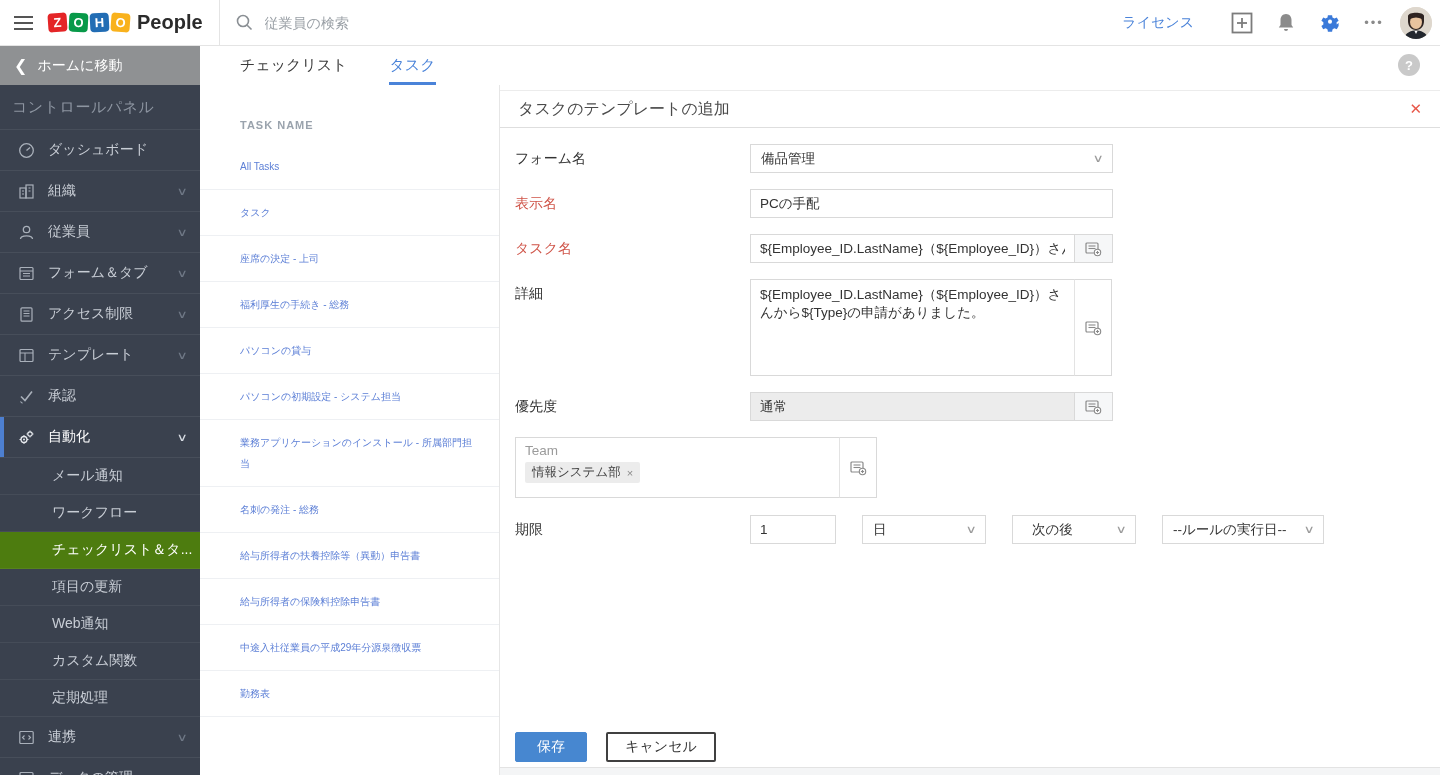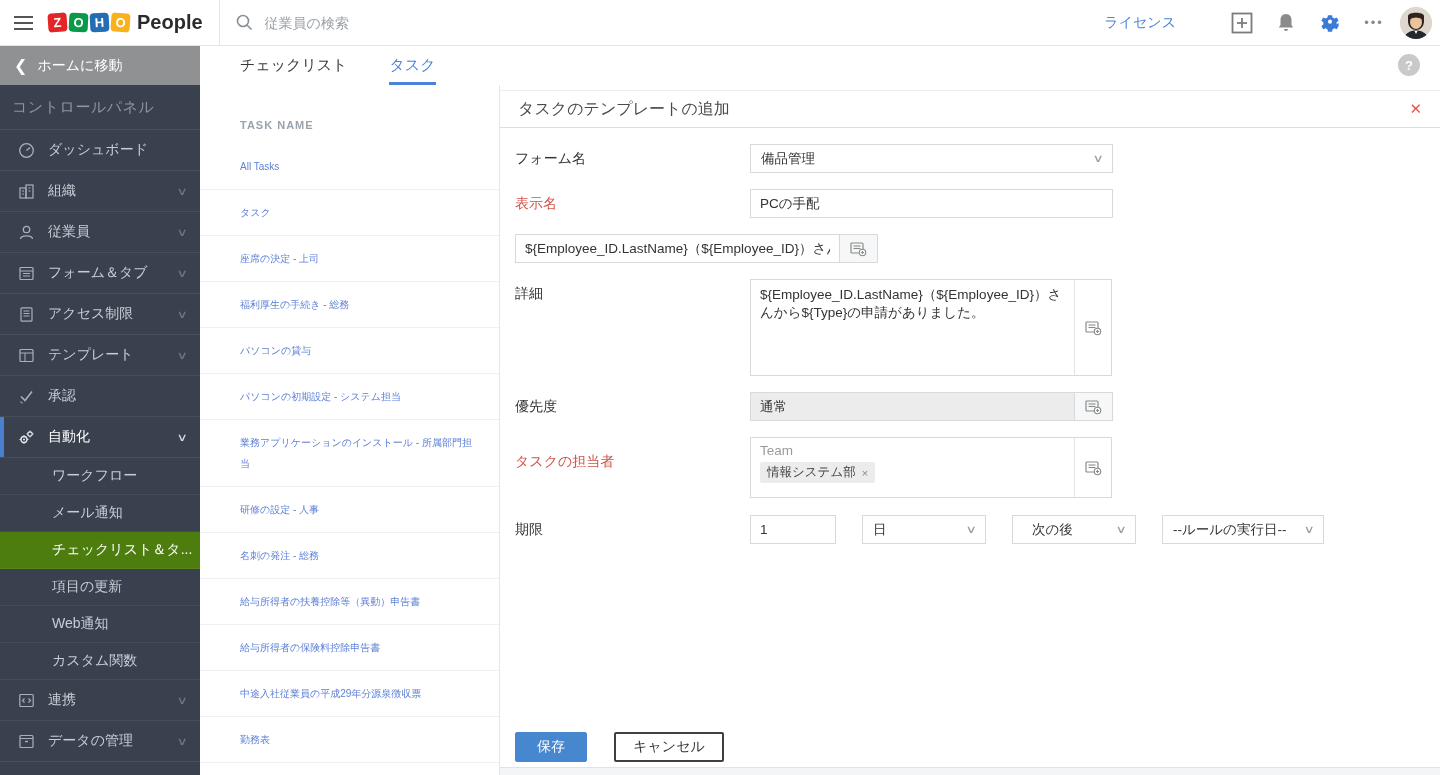--- a/index.html
+++ b/index.html
@@ -16,21 +16,21 @@
   .tile.o1 { background:#089949; transform:rotate(3deg); }
   .tile.h { background:#226db4; transform:rotate(-3deg); }
   .tile.o2 { background:#f9b21d; transform:rotate(4deg); }
   .brand-text { font-size:20px; font-weight:bold; color:#2b2b2b; margin-left:5px; }
   .topbar .vdiv { width:1px; height:46px; background:#e4e4e4; margin-left:16px; }
   .search-wrap { display:flex; align-items:center; gap:12px; padding-left:16px; flex:1; }
   .search-wrap svg { flex:none; }
   .search-input { border:none; outline:none; font-size:14px; width:420px; color:#333; }
   .search-input::placeholder { color:#9aa0a6; }
   .top-right { display:flex; align-items:center; gap:0; margin-right:8px; }
-  .license { color:#4a83d9; font-size:14px; margin-right:44px; cursor:pointer; }
+  .license { color:#4a83d9; font-size:14px; margin-right:26px; cursor:pointer; }
   .top-ic { width:44px; height:46px; display:flex; align-items:center; justify-content:center; cursor:pointer; }
   .dots { color:#8a8a8a; font-size:13px; letter-spacing:2px; }
   .avatar { width:32px; height:32px; border-radius:50%; overflow:hidden; background:#e8e2da; margin-left:4px; cursor:pointer; }
 
   
   .row2 { display:flex; height:39px; }
   .back-bar { width:200px; background:#8f9193; color:#fff; display:flex; align-items:center; padding-left:14px; font-size:14px; cursor:pointer; }
   .back-bar .chev { font-size:16px; font-weight:bold; margin-right:10px; }
   .tabs-row { flex:1; display:flex; align-items:stretch; padding-left:40px; position:relative; background:#fff; }
   .tab { display:flex; align-items:center; font-size:15px; color:#3a3a3a; margin-right:42px; cursor:pointer; border-bottom:3px solid transparent; padding-top:2px; }
@@ -78,21 +78,21 @@
   .textarea-box { width:325px; height:97px; border:1px solid #d9d9d9; padding:6px 9px; font-size:13.5px; color:#333; line-height:18px; overflow:hidden; background:#fff; }
   .gray-input { background:#ececec; }
   .assignee-box { width:325px; height:61px; border:1px solid #d9d9d9; padding:5px 9px; background:#fff; }
   .assignee-ph { color:#9b9b9b; font-size:13.5px; }
   .chip { display:inline-flex; align-items:center; gap:6px; background:#ececec; border-radius:2px; padding:2px 7px; font-size:12.5px; color:#444; margin-top:4px; }
   .chip .x { color:#8a8a8a; font-size:11px; cursor:pointer; }
   .due-row { display:flex; align-items:center; }
   .due-num { width:86px; height:29px; border:1px solid #d9d9d9; padding:0 9px; font-size:13.5px; color:#333; outline:none; }
   .due-sel { height:29px; border:1px solid #d9d9d9; display:flex; align-items:center; padding:0 10px; font-size:13.5px; color:#333; cursor:pointer; margin-left:26px; }
   .due-sel .sel-chev { margin-left:auto; color:#9b9b9b; font-size:11px; transform:scaleX(1.4); }
-  .btn-row { position:absolute; left:15px; bottom:13px; display:flex; gap:27px; }
+  .btn-row { position:absolute; left:15px; bottom:13px; display:flex; gap:19px; }
   .btn-save { width:72px; height:30px; background:#4787d0; color:#fff; border:1px solid #4787d0; font-size:14px; cursor:pointer; border-radius:2px; }
   .btn-cancel { width:110px; height:30px; background:#fff; color:#333; border:2px solid #404040; font-size:14px; cursor:pointer; border-radius:2px; }
   .main-footer { position:absolute; left:0; right:0; bottom:0; height:8px; background:#f4f5f6; border-top:1px solid #e3e3e3; }
 </style>
 </head>
 <body>
 
 <div class="topbar">
   <div class="hamburger">
       <i></i>
@@ -257,26 +257,27 @@
               <line x1="9" y1="10.5" x2="10.5" y2="10.5" stroke="#e6e9ee"></line>
               <line x1="12" y1="1.5" x2="12" y2="2.8" stroke="#e6e9ee"></line>
               <line x1="12" y1="7.2" x2="12" y2="8.5" stroke="#e6e9ee"></line>
               <line x1="8.5" y1="5" x2="9.8" y2="5" stroke="#e6e9ee"></line>
               <line x1="14.2" y1="5" x2="15.5" y2="5" stroke="#e6e9ee"></line>
             </svg>
           </span>
           <span class="lbl">自動化</span>
           <span class="chev">∨</span>
         </div>
+        <div class="side-sub">メール通知</div>
         <div class="side-sub">ワークフロー</div>
-        <div class="side-sub">メール通知</div>
         <div class="side-sub selected">チェックリスト＆タ...</div>
         <div class="side-sub">項目の更新</div>
         <div class="side-sub">Web通知</div>
         <div class="side-sub">カスタム関数</div>
+        <div class="side-sub">定期処理</div>
         <div class="side-item">
           <span class="ic">
             <svg width="17" height="17" viewBox="0 0 17 17">
               <rect x="1.8" y="2.5" width="13.4" height="12" rx="1" fill="none" stroke="#a9b0ba" stroke-width="1.2"></rect>
               <path d="M6.5 6.5 L4.5 8.5 L6.5 10.5" fill="none" stroke="#a9b0ba" stroke-width="1.1"></path>
               <path d="M10.5 6.5 L12.5 8.5 L10.5 10.5" fill="none" stroke="#a9b0ba" stroke-width="1.1"></path>
             </svg>
           </span>
           <span class="lbl">連携</span>
           <span class="chev">∨</span>
@@ -298,21 +299,20 @@
   <div class="task-panel">
     <div class="task-header">TASK NAME</div>
     <div id="task-items">
         <div class="task-item">All Tasks</div>
         <div class="task-item">タスク</div>
         <div class="task-item">座席の決定 - 上司</div>
         <div class="task-item">福利厚生の手続き - 総務</div>
         <div class="task-item">パソコンの貸与</div>
         <div class="task-item">パソコンの初期設定 - システム担当</div>
         <div class="task-item">業務アプリケーションのインストール - 所属部門担当</div>
-        <div class="task-item">研修の設定 - 人事</div>
         <div class="task-item">名刺の発注 - 総務</div>
         <div class="task-item">給与所得者の扶養控除等（異動）申告書</div>
         <div class="task-item">給与所得者の保険料控除申告書</div>
         <div class="task-item">中途入社従業員の平成29年分源泉徴収票</div>
         <div class="task-item">勤務表</div>
       </div>
   </div>
 
   <div class="main">
     <div class="dialog-header">
@@ -332,20 +332,21 @@
       </div>
 
       <div class="frow">
         <div class="flabel req">表示名</div>
         <div class="fctrl">
           <input class="text-input" value="PCの手配" style="">
         </div>
       </div>
 
       <div class="frow">
+        <div class="flabel req">タスク名</div>
         <div class="fctrl">
           <input class="text-input short" value="${Employee_ID.LastName}（${Employee_ID}）さん" style="">
           <span class="merge-btn">
             <svg width="17" height="16" viewBox="0 0 17 16">
                 <rect x="1" y="2" width="12" height="10" rx="1" fill="none" stroke="#8a8a8a" stroke-width="1.2"></rect>
                 <line x1="3.5" y1="5" x2="10.5" y2="5" stroke="#8a8a8a" stroke-width="1.1"></line>
                 <line x1="3.5" y1="7.5" x2="10.5" y2="7.5" stroke="#8a8a8a" stroke-width="1.1"></line>
                 <circle cx="12.5" cy="11.5" r="3.2" fill="#fff" stroke="#8a8a8a" stroke-width="1.1"></circle>
                 <line x1="12.5" y1="9.9" x2="12.5" y2="13.1" stroke="#8a8a8a" stroke-width="1.1"></line>
                 <line x1="10.9" y1="11.5" x2="14.1" y2="11.5" stroke="#8a8a8a" stroke-width="1.1"></line>
@@ -382,21 +383,20 @@
                 <line x1="3.5" y1="7.5" x2="10.5" y2="7.5" stroke="#8a8a8a" stroke-width="1.1"></line>
                 <circle cx="12.5" cy="11.5" r="3.2" fill="#fff" stroke="#8a8a8a" stroke-width="1.1"></circle>
                 <line x1="12.5" y1="9.9" x2="12.5" y2="13.1" stroke="#8a8a8a" stroke-width="1.1"></line>
                 <line x1="10.9" y1="11.5" x2="14.1" y2="11.5" stroke="#8a8a8a" stroke-width="1.1"></line>
               </svg>
           </span>
         </div>
       </div>
 
       <div class="frow" style="margin-bottom:17px;">
-        <div class="flabel req" style="padding-top:16px;">タスクの担当者</div>
         <div class="fctrl">
           <div class="assignee-box">
             <div class="assignee-ph">Team</div>
             <span class="chip">
               <span>情報システム部</span>
               <span class="x">×</span>
             </span>
           </div>
           <span class="merge-strip">
             <svg width="17" height="16" viewBox="0 0 17 16">

